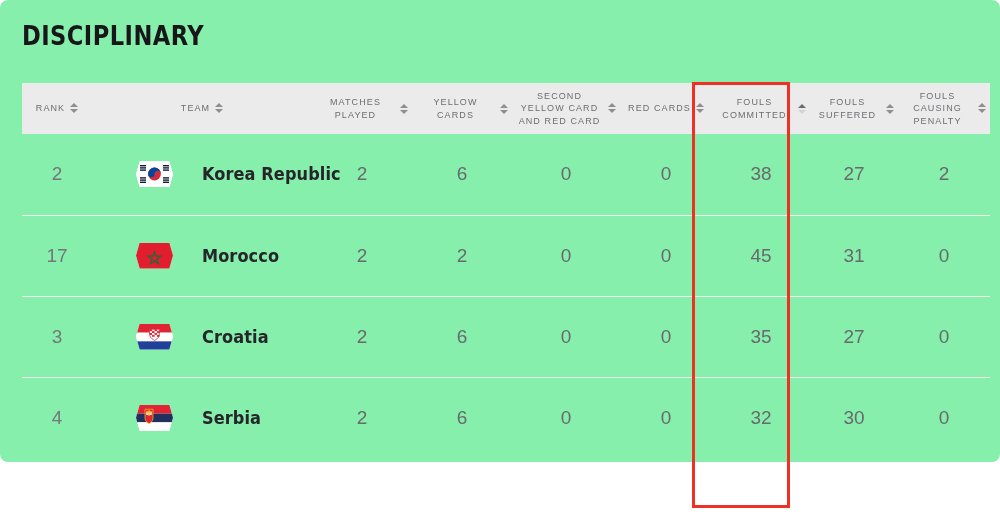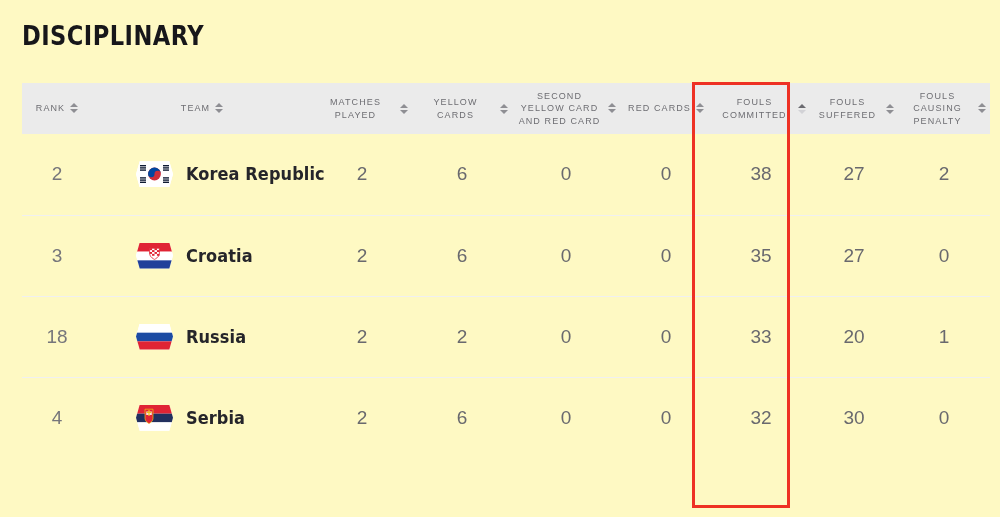--- a/index.html
+++ b/index.html
@@ -5,21 +5,21 @@
 <style>
   * { margin:0; padding:0; box-sizing:border-box; }
 
   html, body {
     width:1000px; height:517px;
     background:#ffffff;
     font-family:"Liberation Sans", sans-serif;
     overflow:hidden;
   }
 
-  #page { position:relative; width:1000px; height:517px; background:#fef9c3; }
+  #page { position:relative; width:1000px; height:462px; background:#86efac;border-radius:8px; }
 
   
   .page-title {
     position:absolute;
     left:22px; top:20px;
     font-family:"DejaVu Sans", sans-serif;
     font-size:27px;
     font-weight:700;
     letter-spacing:0.5px;
     color:#17171a;
@@ -103,21 +103,21 @@
     vertical-align:middle;
     font-size:19px;
     font-weight:400;
     color:#69696e;
     font-family:"Liberation Sans", sans-serif;
   }
   td.rank { font-size:19px; color:#76767b; }
 
   
   td.team { text-align:left; padding-left:0; }
-  .team-inner { display:flex; align-items:center; gap:13px; padding-left:44px; }
+  .team-inner { display:flex; align-items:center; gap:29px; padding-left:44px; }
 
   .team-name {
     font-family:"DejaVu Sans", sans-serif;
     font-size:17px;
     font-weight:700;
     color:#25252a;
     letter-spacing:0.1px;
     white-space:nowrap;
     transform:scaleX(0.95);
     transform-origin:left center;
@@ -280,20 +280,41 @@
             </td>
             <td>2</td>
             <td>6</td>
             <td>0</td>
             <td>0</td>
             <td>38</td>
             <td>27</td>
             <td>2</td>
           </tr>
           <tr>
+            <td class="rank">17</td>
+            <td class="team">
+              <span class="team-inner">
+                <span class="flag">
+                  <svg viewBox="0 0 37 26">
+        <rect width="37" height="26" fill="#e01e2d"></rect>
+        <path d="M18.5 8.6l1.55 4.6h4.7l-3.8 2.85 1.45 4.6-3.9-2.9-3.9 2.9 1.45-4.6-3.8-2.85h4.7z" fill="none" stroke="#1d6b3a" stroke-width="1.25"></path>
+      </svg>
+                </span>
+                <span class="team-name">Morocco</span>
+              </span>
+            </td>
+            <td>2</td>
+            <td>2</td>
+            <td>0</td>
+            <td>0</td>
+            <td>45</td>
+            <td>31</td>
+            <td>0</td>
+          </tr>
+          <tr>
             <td class="rank">3</td>
             <td class="team">
               <span class="team-inner">
                 <span class="flag">
                   <svg viewBox="0 0 37 26">
         <rect width="37" height="8.67" fill="#e02434"></rect>
         <rect y="8.67" width="37" height="8.67" fill="#fff"></rect>
         <rect y="17.34" width="37" height="8.67" fill="#21409a"></rect>
         <g transform="translate(13.6,5.2)">
           <path d="M0 0h9.8v5.6c0 3.4-4.9 5.6-4.9 5.6S0 9 0 5.6z" fill="#fff" stroke="#e02434" stroke-width="0.8"></path>
@@ -315,42 +336,20 @@
             </td>
             <td>2</td>
             <td>6</td>
             <td>0</td>
             <td>0</td>
             <td>35</td>
             <td>27</td>
             <td>0</td>
           </tr>
           <tr>
-            <td class="rank">18</td>
-            <td class="team">
-              <span class="team-inner">
-                <span class="flag">
-                  <svg viewBox="0 0 37 26">
-        <rect width="37" height="8.67" fill="#ffffff"></rect>
-        <rect y="8.67" width="37" height="8.67" fill="#1c4ba3"></rect>
-        <rect y="17.34" width="37" height="8.67" fill="#e02434"></rect>
-      </svg>
-                </span>
-                <span class="team-name">Russia</span>
-              </span>
-            </td>
-            <td>2</td>
-            <td>2</td>
-            <td>0</td>
-            <td>0</td>
-            <td>33</td>
-            <td>20</td>
-            <td>1</td>
-          </tr>
-          <tr>
             <td class="rank">4</td>
             <td class="team">
               <span class="team-inner">
                 <span class="flag">
                   <svg viewBox="0 0 37 26">
         <rect width="37" height="8.67" fill="#e02434"></rect>
         <rect y="8.67" width="37" height="8.67" fill="#22305e"></rect>
         <rect y="17.34" width="37" height="8.67" fill="#ffffff"></rect>
         <g transform="translate(9,4.2)">
           <path d="M0 0h8v9.4c0 3-4 5-4 5s-4-2-4-5z" fill="#e02434" stroke="#f0c419" stroke-width="0.7"></path>

